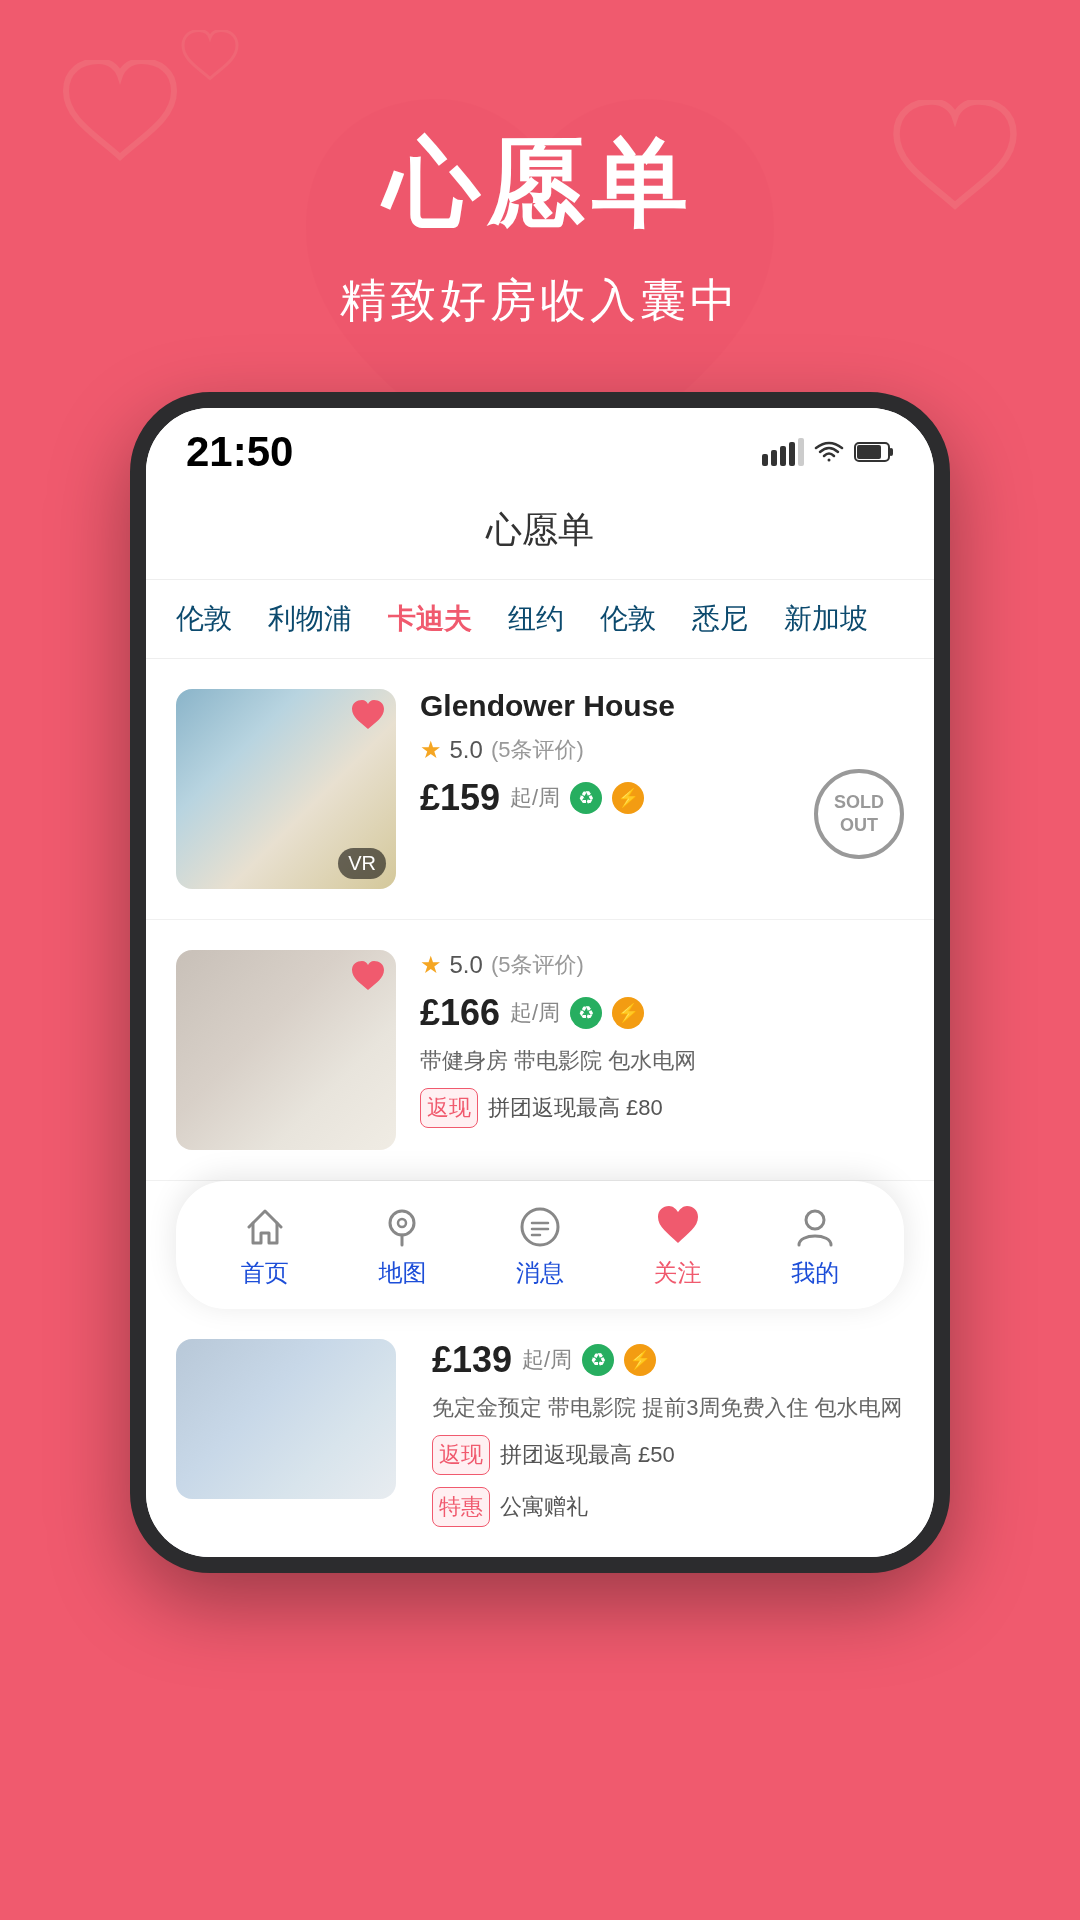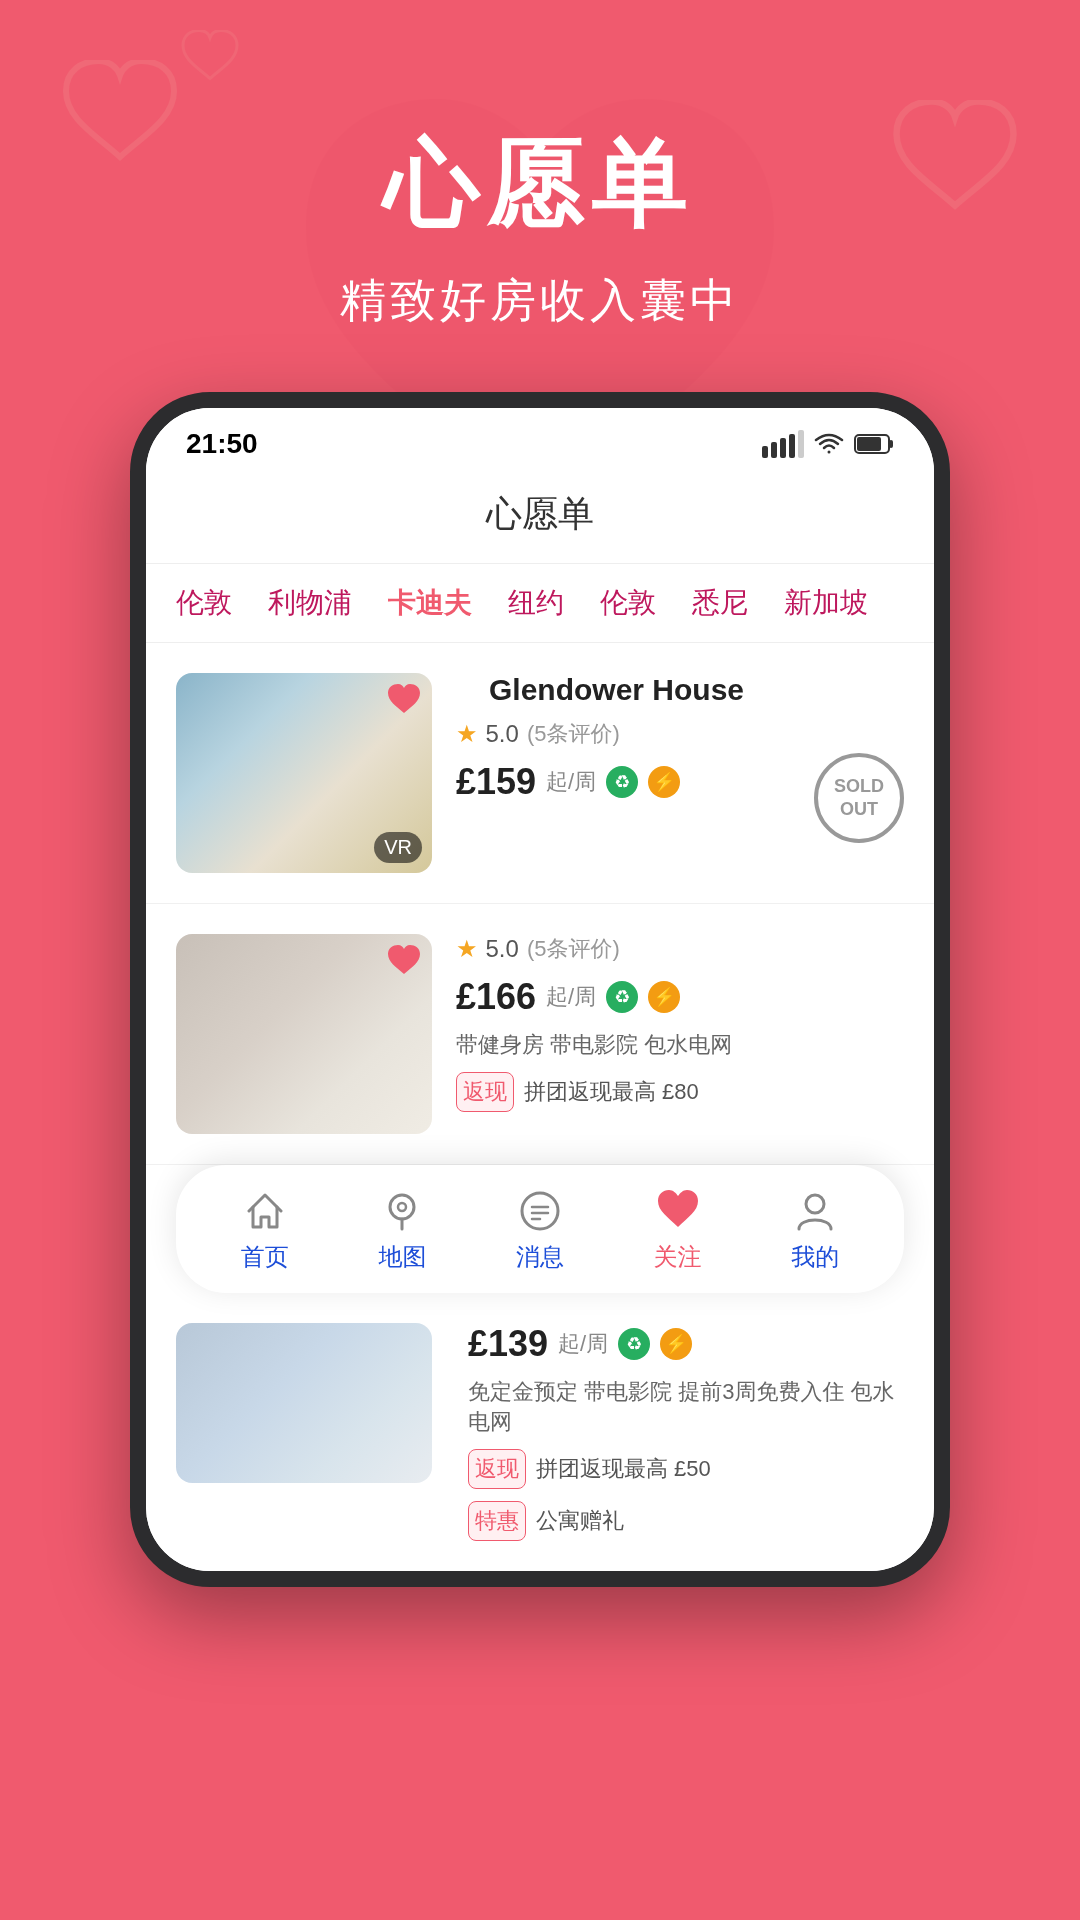--- a/index.html
+++ b/index.html
@@ -88,21 +88,21 @@
 
     
     .status-bar {
       display: flex;
       justify-content: space-between;
       align-items: center;
       padding: 20px 40px 10px;
       background: white;
     }
     .status-time {
-      font-size: 28px;
+      font-size: 42px;
       font-weight: 600;
     }
     .status-icons {
       display: flex;
       align-items: center;
       gap: 10px;
     }
     .signal-bars {
       display: flex;
       align-items: flex-end;
@@ -130,39 +130,39 @@
     .tabs-row {
       display: flex;
       padding: 20px 30px;
       gap: 36px;
       background: white;
       border-bottom: 1px solid #eee;
       overflow: hidden;
     }
     .tab-item {
       font-size: 28px;
-      color: #be185d;
+      color: #0c4a6e;
       white-space: nowrap;
     }
     .tab-item.active {
       color: #f05a6e;
       font-weight: 600;
     }
 
     
     .listing-card {
       background: white;
       padding: 30px;
       border-bottom: 1px solid #f0f0f0;
       display: flex;
       gap: 24px;
       position: relative;
     }
     .listing-image {
-      width: 256px;
+      width: 220px;
       height: 200px;
       border-radius: 16px;
       overflow: hidden;
       position: relative;
       flex-shrink: 0;
       background: #ccc;
     }
     .vr-badge {
       position: absolute;
       bottom: 10px;
@@ -183,21 +183,20 @@
     .listing-info {
       flex: 1;
       display: flex;
       flex-direction: column;
       gap: 12px;
     }
     .listing-name {
       font-size: 30px;
       font-weight: 600;
       color: #222;
-      margin-left: 33px;
     }
     .listing-rating {
       display: flex;
       align-items: center;
       gap: 8px;
     }
     .star-icon {
       color: #f5a623;
       font-size: 24px;
     }

